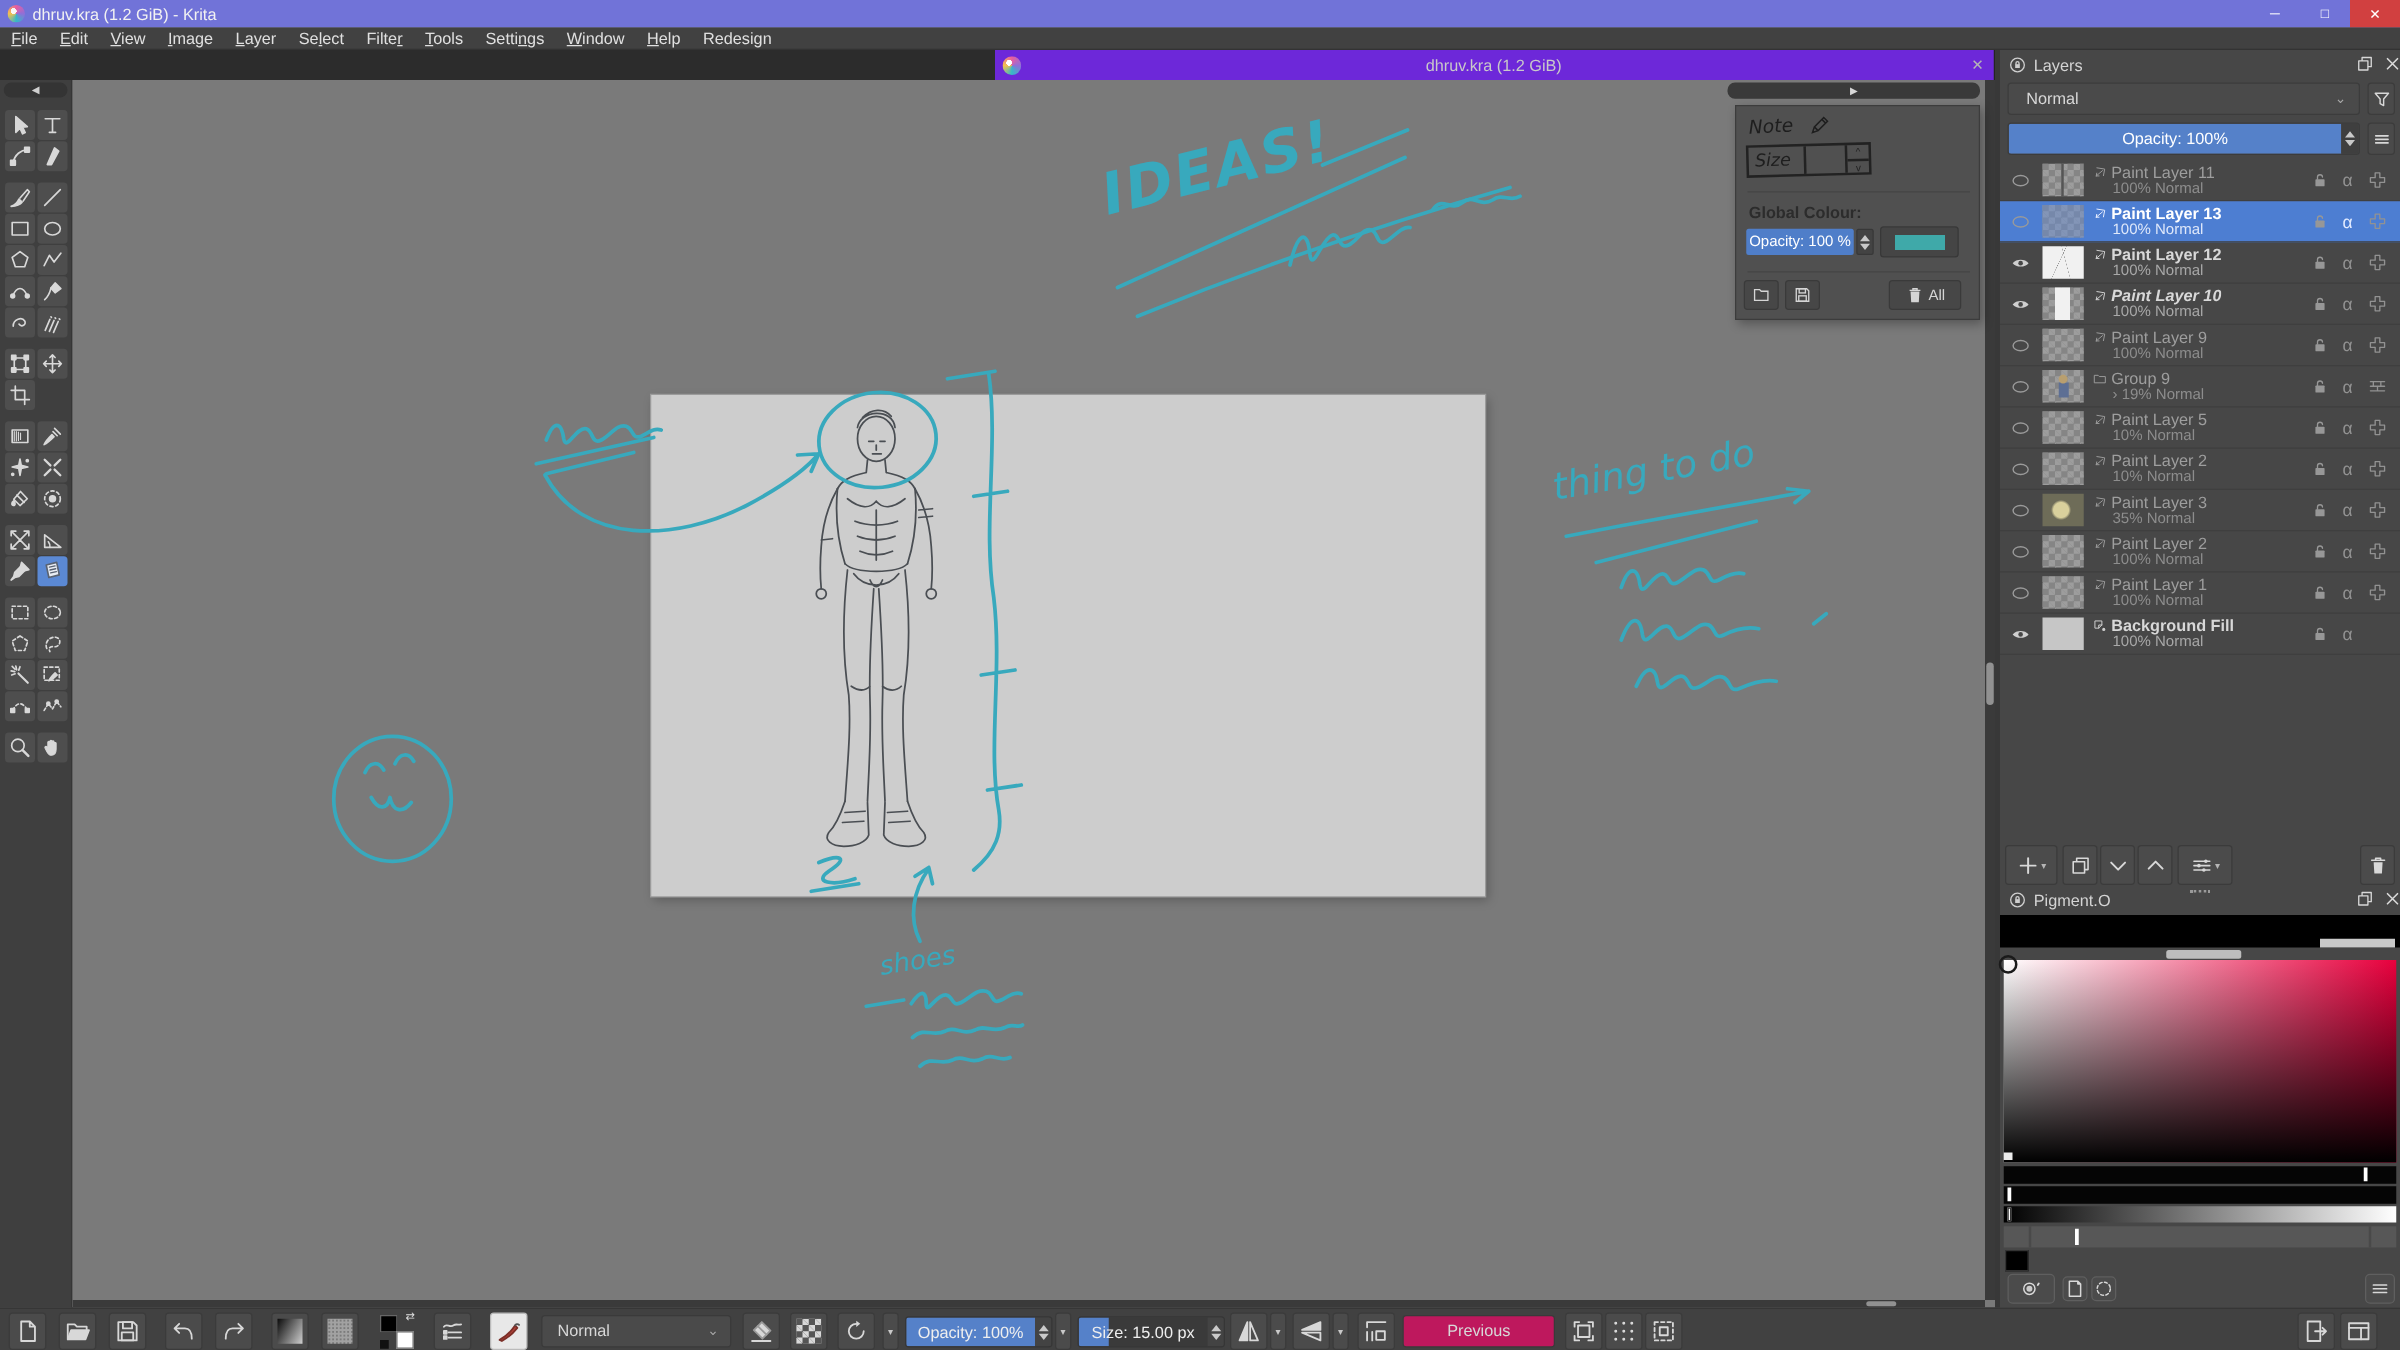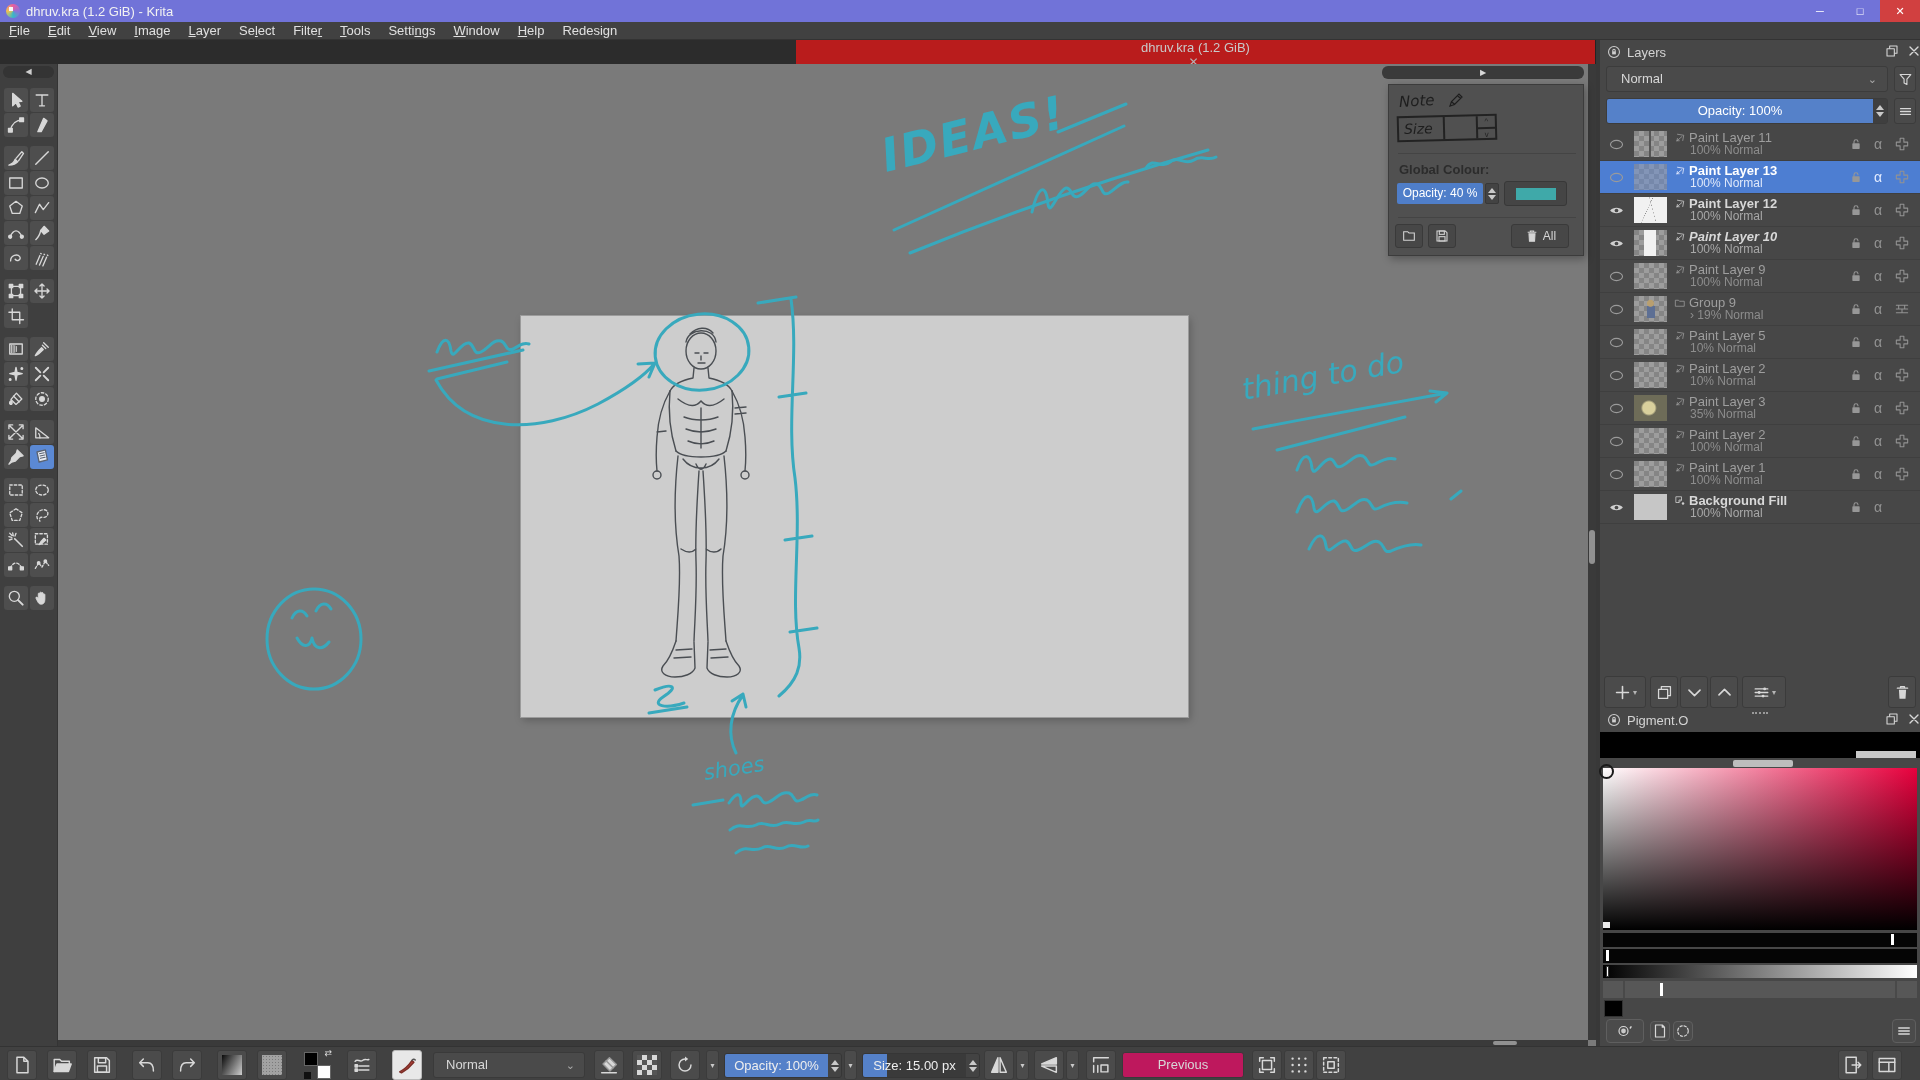--- a/index.html
+++ b/index.html
@@ -150,21 +150,21 @@
       <div class="menu-item"><u>H</u>elp</div>
       <div class="menu-item">Redesign</div>
     </div>
 
   <div id="tabbar">
       <div class="tab" style="left: 0px; width: 796px; background: rgb(58, 58, 58); margin-top: 48px;">
         <span class="tlogo"></span>
         <span class="tlabel">v1.kra (81.8 MiB)</span>
         <span class="tclose">✕</span>
       </div>
-      <div class="tab" style="left: 796px; width: 800px; background: #b91c1c; flex-direction: column;">
+      <div class="tab" style="left: 796px; width: 800px; background: #6d28d9;">
         <span class="tlogo"></span>
         <span class="tlabel">dhruv.kra (1.2 GiB)</span>
         <span class="tclose">✕</span>
       </div>
     </div>
 
   <div id="toolbox">
     <div id="tool-scroll">◀</div>
   <div class="toolbtn" style="left: 4px; top: 24px;">
         <svg viewBox="0 0 24 24">
@@ -513,21 +513,21 @@
     <div id="size-box">
       <div class="cell1 hand">Size</div>
       <div class="cell2"></div>
       <div class="spin">
           <div>^</div>
           <div>v</div>
         </div>
     </div>
     <div class="note-div" style="top:68px"></div>
     <div id="global-label">Global Colour:</div>
-    <div id="note-opacity">Opacity: 40 %</div>
+    <div id="note-opacity">Opacity: 100 %</div>
     <div id="note-spin">
         <div class="tri-up"></div>
         <div class="tri-dn"></div>
       </div>
     <div id="note-swatch">
         <div style="background: rgb(63, 169, 169);"></div>
       </div>
     <div class="note-div" style="top:132px"></div>
     <div class="nbtn" style="left:6px;width:28px">
         <svg viewBox="0 0 24 24">

